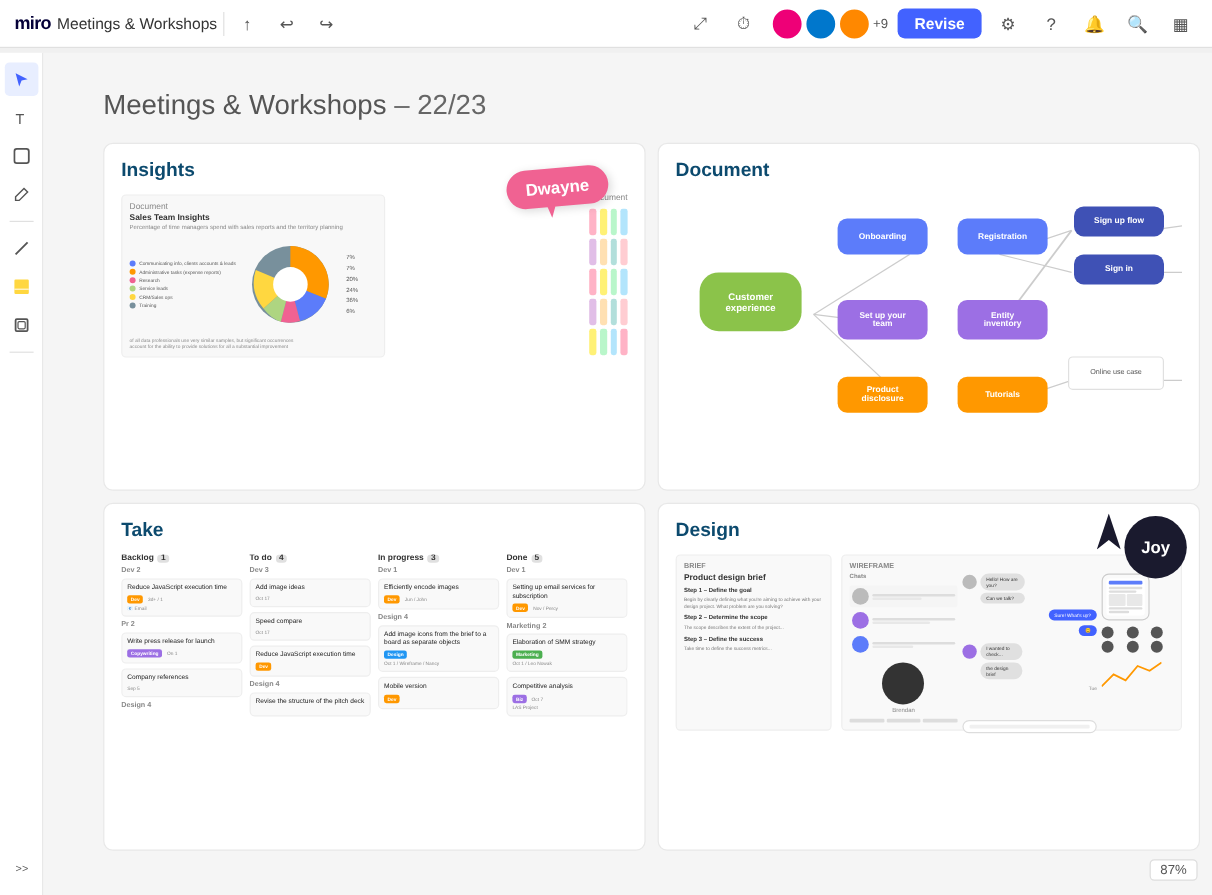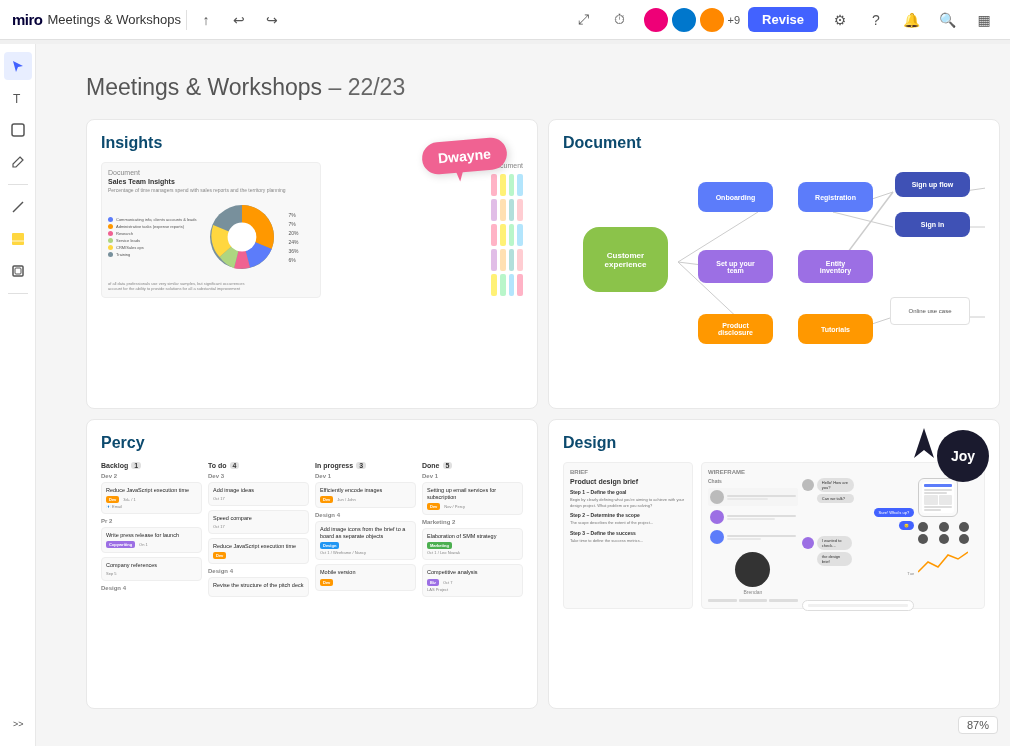--- a/index.html
+++ b/index.html
@@ -300,21 +300,21 @@
 
             <line x1="270" y1="50" x2="330" y2="30" stroke="#ccc" stroke-width="1"></line>
             <line x1="270" y1="50" x2="330" y2="65" stroke="#ccc" stroke-width="1"></line>
             <line x1="270" y1="110" x2="330" y2="30" stroke="#ccc" stroke-width="1.5" stroke-dasharray="none"></line>
             <line x1="270" y1="175" x2="330" y2="155" stroke="#ccc" stroke-width="1"></line>
             <line x1="395" y1="30" x2="430" y2="25" stroke="#ccc" stroke-width="1"></line>
             <line x1="395" y1="65" x2="430" y2="65" stroke="#ccc" stroke-width="1"></line>
             <line x1="395" y1="155" x2="430" y2="155" stroke="#ccc" stroke-width="1"></line>
           </svg>
 
-          <div class="map-node green" style="left:20px;top:65px;width:85px;height:65px;border-radius:16px;">Customer<br>experience</div>
+          <div class="map-node green" style="left:20px;top:65px;width:85px;height:49px;border-radius:16px;">Customer<br>experience</div>
 
           <div class="map-node blue" style="left:135px;top:20px;width:75px;height:30px;">Onboarding</div>
 
           <div class="map-node blue" style="left:235px;top:20px;width:75px;height:30px;">Registration</div>
 
           <div class="map-node purple" style="left:135px;top:88px;width:75px;height:33px;">Set up your<br>team</div>
 
           <div class="map-node purple" style="left:235px;top:88px;width:75px;height:33px;">Entity<br>inventory</div>
 
           <div class="map-node orange" style="left:135px;top:152px;width:75px;height:30px;">Product<br>disclosure</div>
@@ -323,21 +323,21 @@
 
           <div class="map-node blue-dark" style="right:15px;top:10px;width:75px;height:25px;">Sign up flow</div>
 
           <div class="map-node blue-dark" style="right:15px;top:50px;width:75px;height:25px;">Sign in</div>
 
           <div class="map-node-outline" style="right:15px;top:135px;width:80px;height:28px;">Online use case</div>
         </div>
       </div>
 
       <div class="panel">
-        <div class="panel-title">Percy</div>
+        <div class="panel-title">Take</div>
         <div class="tasks-inner">
 
           <div class="task-col">
             <div class="task-col-title">Backlog <span style="background:#e0e0e0;border-radius:3px;padding:0 3px;">1</span></div>
             <div class="task-col-sub">Dev 2</div>
             <div class="task-card">
               <div class="task-card-title">Reduce JavaScript execution time</div>
               <div class="task-meta">
                 <span class="task-tag tag-orange">Dev</span>
                 <span>3d+ / 1</span>

